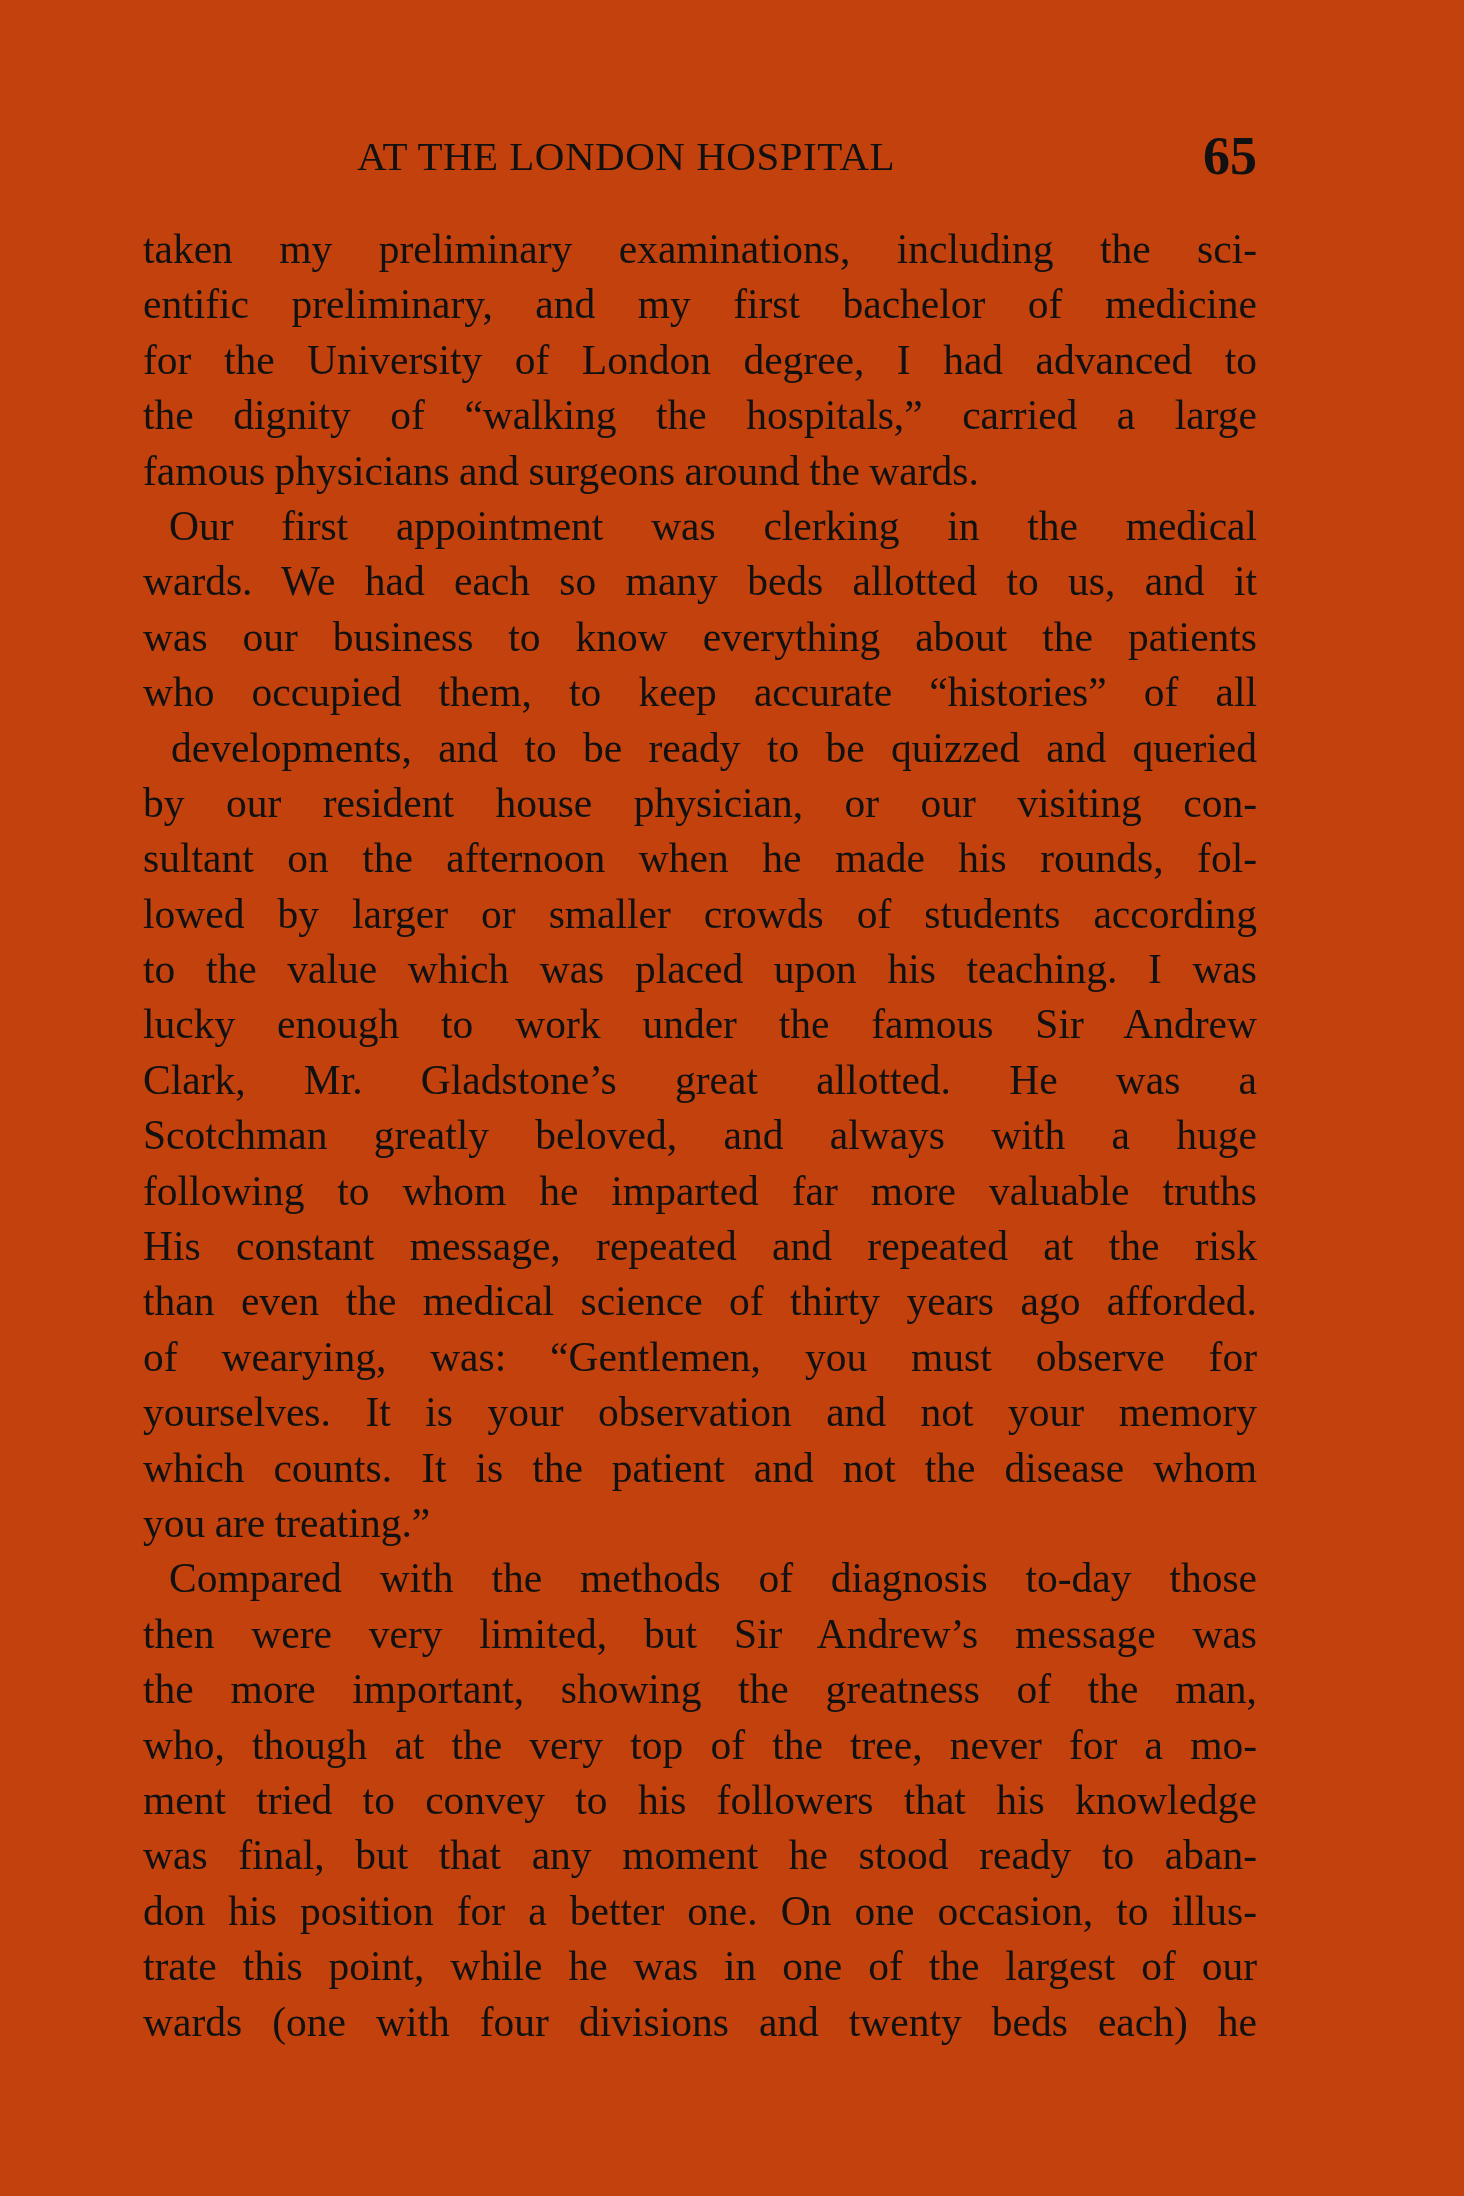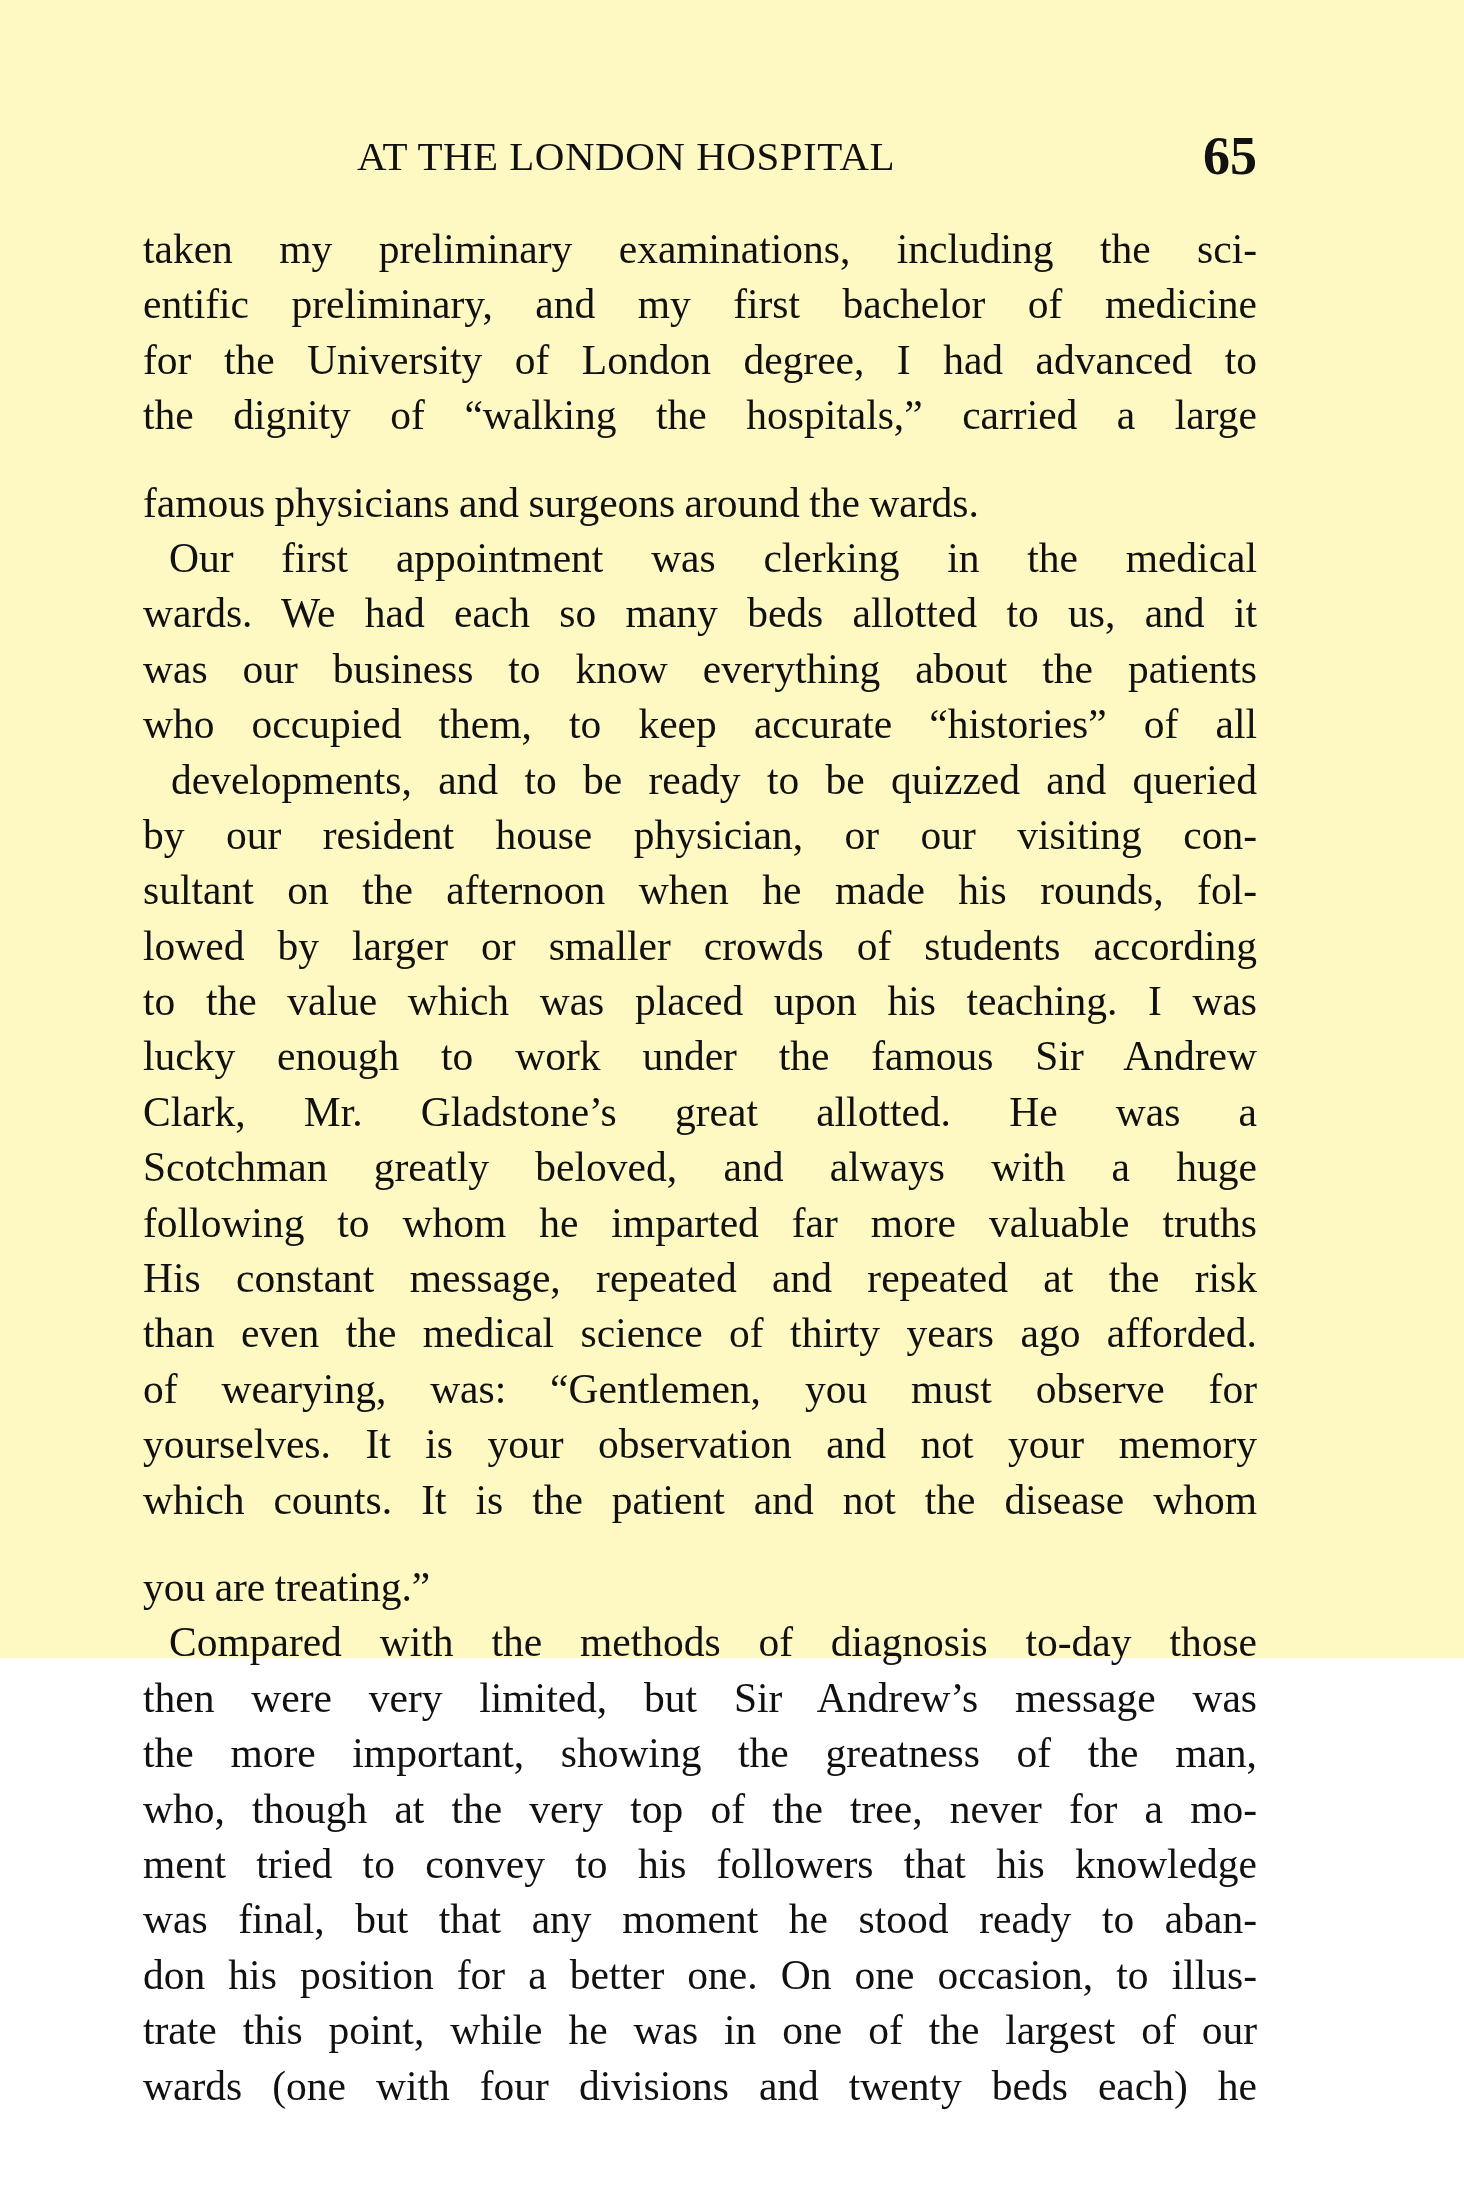--- a/index.html
+++ b/index.html
@@ -1,26 +1,26 @@
 <!DOCTYPE html>
 <html><head>
 <meta charset="utf-8">
 <style>
   html, body { margin: 0; padding: 0; background: #ffffff; }
   body { width: 1464px; height: 2196px; position: relative; overflow: hidden; }
-  .page { position: absolute; left: 0; top: 0; width: 1464px; height: 1658px; background: #fef9c3; color: #111111;
+  .page { position: absolute; left: 0; top: 0; width: 1464px; height: 2196px; background: #c2410c; color: #111111;
           font-family: "Liberation Serif", "DejaVu Serif", serif; }
   .running-head { position: absolute; left: 143px; top: 128px; width: 1114px; height: 56px; }
   .running-title { position: absolute; left: 214px; top: 0; font-size: 41px; letter-spacing: 0.5px; line-height: 56px; white-space: nowrap; }
   .page-number { position: absolute; right: 0; top: 0; font-size: 54px; font-weight: bold; line-height: 56px; }
   .body { position: absolute; left: 143px; top: 222px; width: 1114px; }
   .line { display: block; height: 55.4px; line-height: 55.4px; font-size: 41.5px; text-align: justify; text-align-last: justify;
           white-space: nowrap; overflow: visible; word-spacing: -1px; }
   .line.indent { padding-left: 26px; }
-  .line.last { text-align-last: left; margin-top: 32px; }
+  .line.last { text-align-last: left; }
 </style>
 </head>
 <body>
 
 <div class="page">
   <div class="running-head">
     <span class="running-title">AT THE LONDON HOSPITAL</span>
     <span class="page-number">65</span>
   </div>
   <div class="body" id="body-text">

